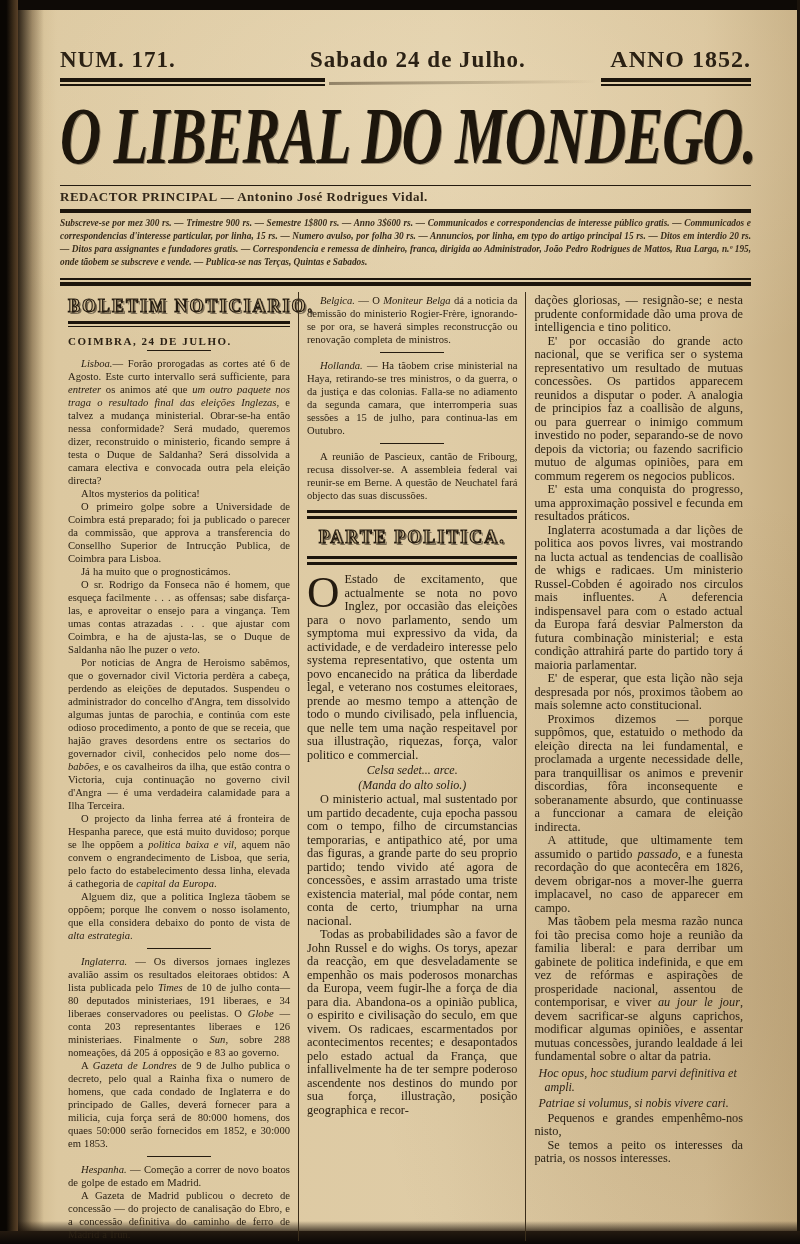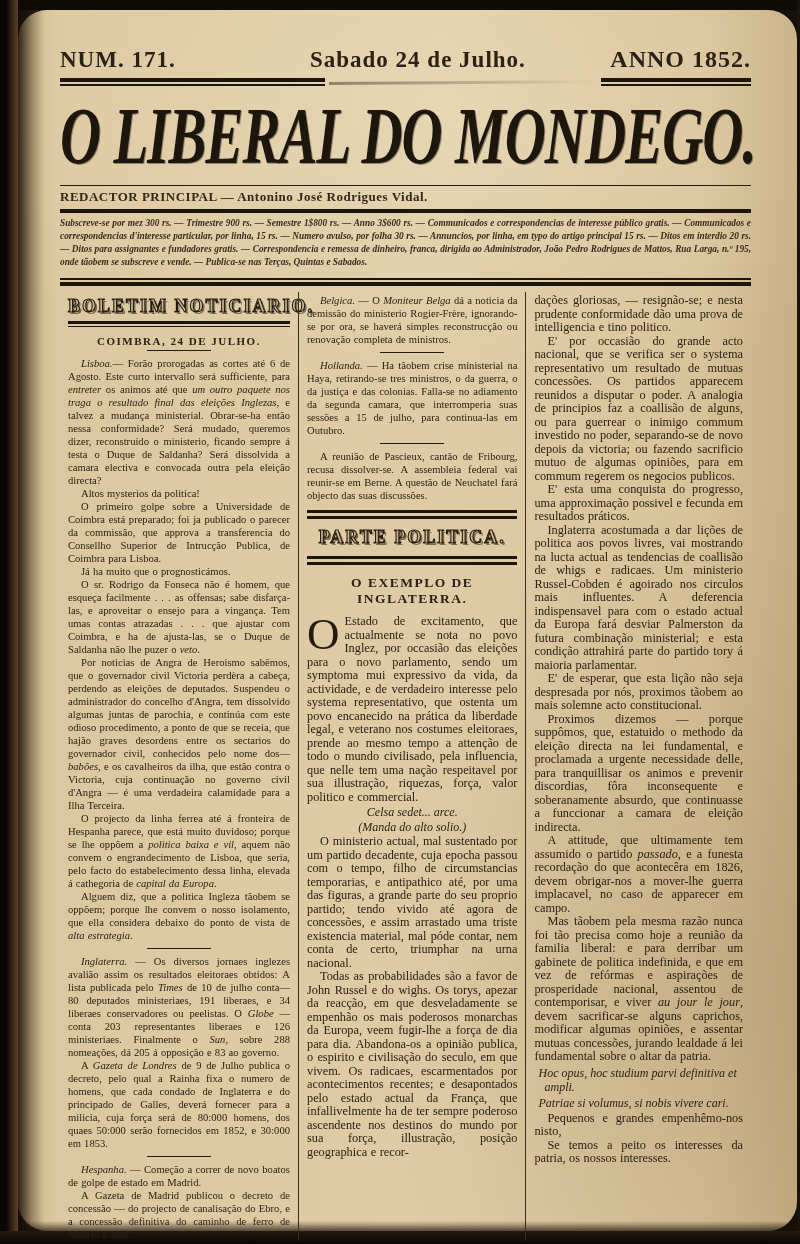--- a/index.html
+++ b/index.html
@@ -9,21 +9,20 @@
     font-family:"Liberation Serif","DejaVu Serif",serif;
     position:relative;overflow:hidden;
   }
   .paper{
     position:absolute;top:10px;left:18px;right:3px;bottom:13px;
     background:
       radial-gradient(ellipse 900px 500px at 55% 8%, rgba(255,245,220,.25), rgba(0,0,0,0) 60%),
       radial-gradient(ellipse 500px 700px at 90% 80%, rgba(120,90,50,.18), rgba(0,0,0,0) 70%),
       linear-gradient(90deg, #c9b285 0, #dcc8a0 5%, #dfcca6 55%, #d8c299 88%, #c6ae83 100%);
     color:#2b2114;
-    border-radius:29px;
   }
   .bind-shadow{position:absolute;top:0;left:0;bottom:0;width:26px;
     background:linear-gradient(90deg, rgba(20,12,5,.85), rgba(60,40,20,.35) 55%, rgba(0,0,0,0));pointer-events:none;}
   .bottom-shadow{position:absolute;left:0;right:0;bottom:0;height:10px;
     background:linear-gradient(0deg, rgba(25,16,8,.7), rgba(0,0,0,0));pointer-events:none;}
   .content{position:absolute;top:0;left:42px;right:46px;}
 
   
   .hdr-row{display:flex;align-items:baseline;margin-top:36px;}
   .hdr-num{font-size:23px;font-weight:bold;letter-spacing:1px;width:250px;}
@@ -60,21 +59,21 @@
   .col3{width:214px;}
 
   .display-heading{
     text-align:center;font-weight:bold;font-size:18px;letter-spacing:2px;
     color:#cdb88f;-webkit-text-stroke:1.1px #241b10;
     text-shadow:2px 2px 0 rgba(36,27,16,.55);
     margin:2px 0 4px 0;white-space:nowrap;
   }
   .double-rule{border-top:3px solid #1c150c;border-bottom:1px solid #1c150c;height:2px;margin:2px 0 6px 0;}
   .double-rule.heavy{border-top:3px solid #1c150c;border-bottom:3px solid #1c150c;height:3px;margin:8px 0;}
-  .dateline{text-align:center;font-weight:bold;font-size:11px;letter-spacing:1.5px;margin:8px 0 2px 0;}
+  .dateline{font-weight:bold;font-size:11px;letter-spacing:1.5px;margin:8px 0 2px 0;}
   .dateline .dl-underline{display:block;width:64px;border-top:1.5px solid #241b10;margin:3px auto 6px auto;}
   .para{font-size:10.6px;line-height:13px;text-align:justify;text-indent:13px;margin:0;
     word-spacing:.5px;}
   .para.lg{font-size:12.3px;line-height:13.5px;}
   .para.noindent{text-indent:0;}
   .rule-short{width:64px;border-top:1.5px solid #241b10;margin:6px auto;}
   .article-heading{text-align:center;font-weight:bold;font-size:13.5px;letter-spacing:1.5px;margin:10px 0 8px 0;}
   .verse{font-style:italic;font-size:12px;line-height:14px;text-align:center;margin:1px 0;}
   .verse.vleft{text-align:left;padding-left:10px;text-indent:-6px;margin:2px 0;}
   .dropcap{float:left;font-size:45px;line-height:37px;padding:1px 5px 0 0;font-weight:normal;color:#241b10;}
@@ -145,21 +144,20 @@
         </div>
       <div class="col col2">
           <p class="para"><i>Belgica.</i> — O <i>Moniteur Belga</i> dá a noticia da demissão do ministerio Rogier-Frère, ignorando-se por ora, se haverá simples reconstrucção ou renovação completa de ministros.</p>
           <div class="rule-short"></div>
           <p class="para"><i>Hollanda.</i> — Ha tãobem crise ministerial na Haya, retirando-se tres ministros, o da guerra, o da justiça e das colonias. Falla-se no adiamento da segunda camara, que interromperia suas sessões a 15 de julho, para continua-las em Outubro.</p>
           <div class="rule-short"></div>
           <p class="para">A reunião de Pascieux, cantão de Fribourg, recusa dissolver-se. A assembleia federal vai reunir-se em Berne. A questão de Neuchatel fará objecto das suas discussões.</p>
           <div class="double-rule heavy"></div>
           <div class="display-heading">PARTE POLITICA.</div>
           <div class="double-rule heavy"></div>
-          <div class="article-heading">O EXEMPLO DE INGLATERRA.</div>
           <p class="para lg noindent"><span class="dropcap">O</span>Estado de excitamento, que actualmente se nota no povo Inglez, por occasião das eleições para o novo parlamento, sendo um symptoma mui expressivo da vida, da actividade, e de verdadeiro interesse pelo systema representativo, que ostenta um povo encanecido na prática da liberdade legal, e veterano nos costumes eleitoraes, prende ao mesmo tempo a attenção de todo o mundo civilisado, pela influencia, que nelle tem uma nação respeitavel por sua illustração, riquezas, força, valor politico e commercial.</p>
           <div class="verse">Celsa sedet... arce.</div>
           <div class="verse">(Manda do alto solio.)</div>
           <p class="para lg">O ministerio actual, mal sustentado por um partido decadente, cuja epocha passou com o tempo, filho de circumstancias temporarias, e antipathico até, por uma das figuras, a grande parte do seu proprio partido; tendo vivido até agora de concessões, e assim arrastado uma triste existencia material, mal póde contar, nem conta de certo, triumphar na urna nacional.</p>
           <p class="para lg">Todas as probabilidades são a favor de John Russel e do wighs. Os torys, apezar da reacção, em que desveladamente se empenhão os mais poderosos monarchas da Europa, veem fugir-lhe a força de dia para dia. Abandona-os a opinião publica, o espirito e civilisação do seculo, em que vivem. Os radicaes, escarmentados por acontecimentos recentes; e desapontados pelo estado actual da França, que infallivelmente ha de ter sempre poderoso ascendente nos destinos do mundo por sua força, illustração, posição geographica e recor-</p>
         </div>
       <div class="col col3">
           <p class="para lg noindent">dações gloriosas, — resignão-se; e nesta prudente conformidade dão uma prova de intelligencia e tino politico.</p>
           <p class="para lg">E' por occasião do grande acto nacional, que se verifica ser o systema representativo um resultado de mutuas concessões. Os partidos apparecem reunidos a disputar o poder. A analogia de principios faz a coallisão de alguns, ou para guerrear o inimigo commum investido no poder, separando-se de novo depois da victoria; ou fazendo sacrificio mutuo de algumas opiniões, para em commum regerem os negocios publicos.</p>
           <p class="para lg">E' esta uma conquista do progresso, uma approximação possivel e fecunda em resultados práticos.</p>

